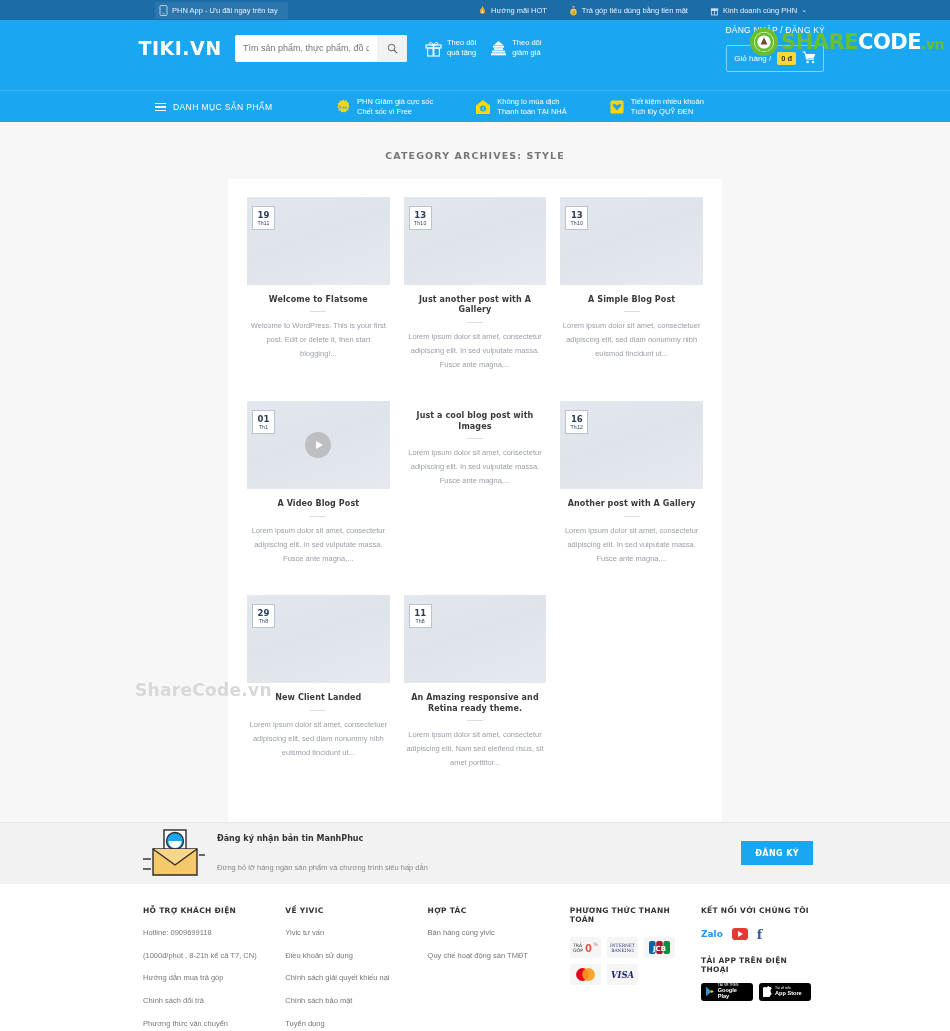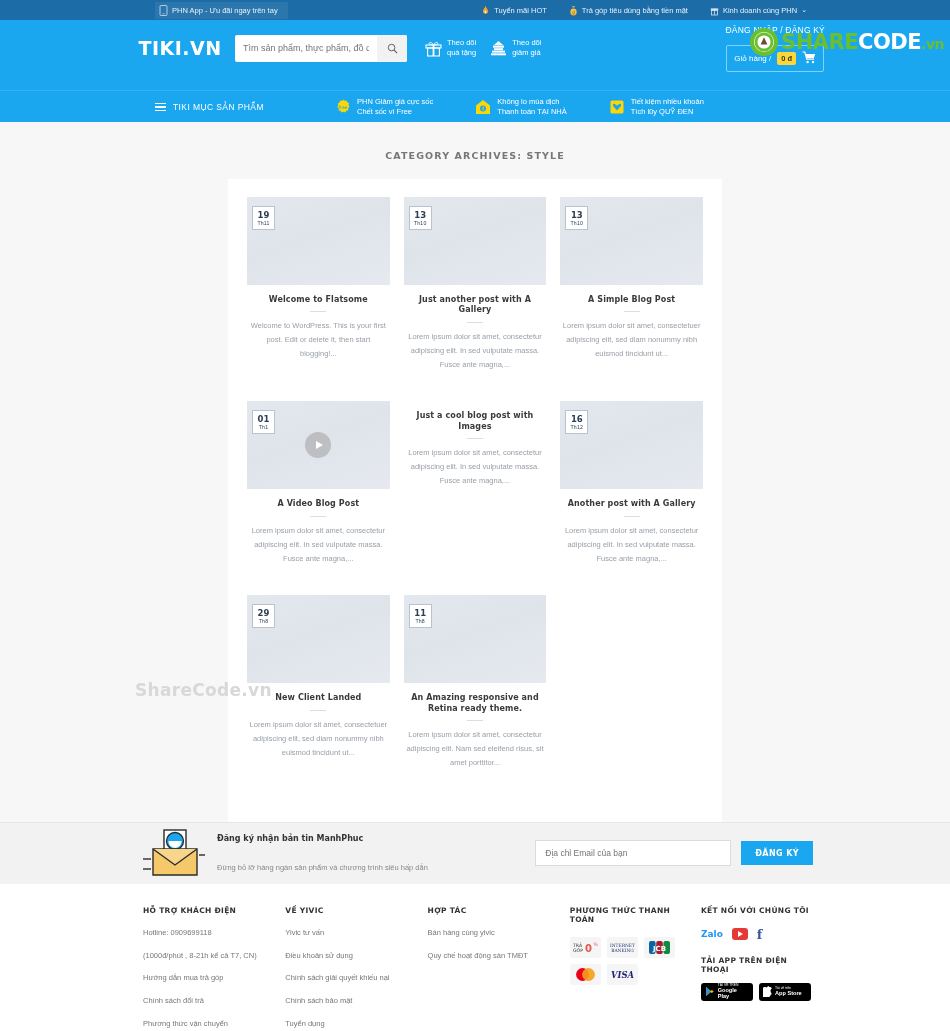--- a/index.html
+++ b/index.html
@@ -312,21 +312,21 @@
       </div>
     </div>
     <div class="tb-right">
       <div class="tb-item">
         <span class="tb-ico">
           <svg width="9" height="11" viewBox="0 0 9 11">
               <path d="M4.5 0.5C4.5 3 2 3.5 2 6.3a2.5 2.5 0 005 0C7 4 5.3 3.6 4.5 0.5z" fill="#f5a623"></path>
               <path d="M4.5 5c0 1.2-.9 1.3-.9 2.3a.9.9 0 001.8 0c0-.9-.6-1.2-.9-2.3z" fill="#fff3c4"></path>
             </svg>
         </span>
-        <span>Tuyển mãi HOT</span>
+        <span>Hướng mãi HOT</span>
       </div>
       <div class="tb-item">
         <span class="tb-ico">
           <svg width="9" height="11" viewBox="0 0 9 11">
               <path d="M3 1.2h3l-.6 1.3H3.6z" fill="#f3c14a"></path>
               <ellipse cx="4.5" cy="7" rx="3.2" ry="3.4" fill="#f3c14a"></ellipse>
               <text x="4.5" y="8.6" font-size="4" text-anchor="middle" fill="#8a6a10" font-family="DejaVu Sans">₫</text>
             </svg>
         </span>
         <span>Trả góp tiêu dùng bằng tiền mặt</span>
@@ -423,21 +423,21 @@
 </div>
 
 <div class="navrow">
   <div class="navrow-inner">
     <div class="cat-menu">
       <span class="burger">
           <i></i>
           <i></i>
           <i></i>
         </span>
-      <span>TIKI MỤC SẢN PHẨM</span>
+      <span>DANH MỤC SẢN PHẨM</span>
     </div>
     <div class="promos">
       <div class="promo">
         <span class="promo-ico">
           <svg width="16" height="16" viewBox="0 0 16 16">
               <path d="M8 0.5l1.6 1.2 2-.3.7 1.9 1.8.9-.6 1.9 1 1.7-1.4 1.5.2 2-2 .4-1 1.8-1.9-.7-1.9.7-1-1.8-2-.4.2-2L2.3 8l1-1.7-.6-1.9 1.8-.9.7-1.9 2 .3z" fill="#fcd703"></path>
               <text x="8" y="9.6" font-size="4.4" text-anchor="middle" fill="#1ba7f0" font-family="DejaVu Sans">free</text>
             </svg>
         </span>
         <span class="promo-txt">
@@ -577,21 +577,20 @@
         <line x1="0" y1="30" x2="8" y2="30" stroke="#2b2b2b" stroke-width="1.4"></line>
         <line x1="0" y1="40" x2="8" y2="40" stroke="#2b2b2b" stroke-width="1.4"></line>
         <line x1="56" y1="26" x2="62" y2="26" stroke="#2b2b2b" stroke-width="1.4"></line>
       </svg>
     </div>
     <div class="nl-text">
       <div class="nl-t1">Đăng ký nhận bản tin ManhPhuc</div>
       <div class="nl-t2">Đừng bỏ lỡ hàng ngàn sản phẩm và chương trình siêu hấp dẫn</div>
     </div>
     <div class="nl-form">
-      <input class="nl-input" type="text" placeholder="Địa chỉ Email của bạn" style="">
       <button class="nl-btn">ĐĂNG KÝ</button>
     </div>
   </div>
 </div>
 
 <div class="footer rel">
   <div class="footer-inner">
     <div class="fcol c1">
       <div class="fh">HỖ TRỢ KHÁCH ĐIỆN</div>
       <div id="fcol0">

